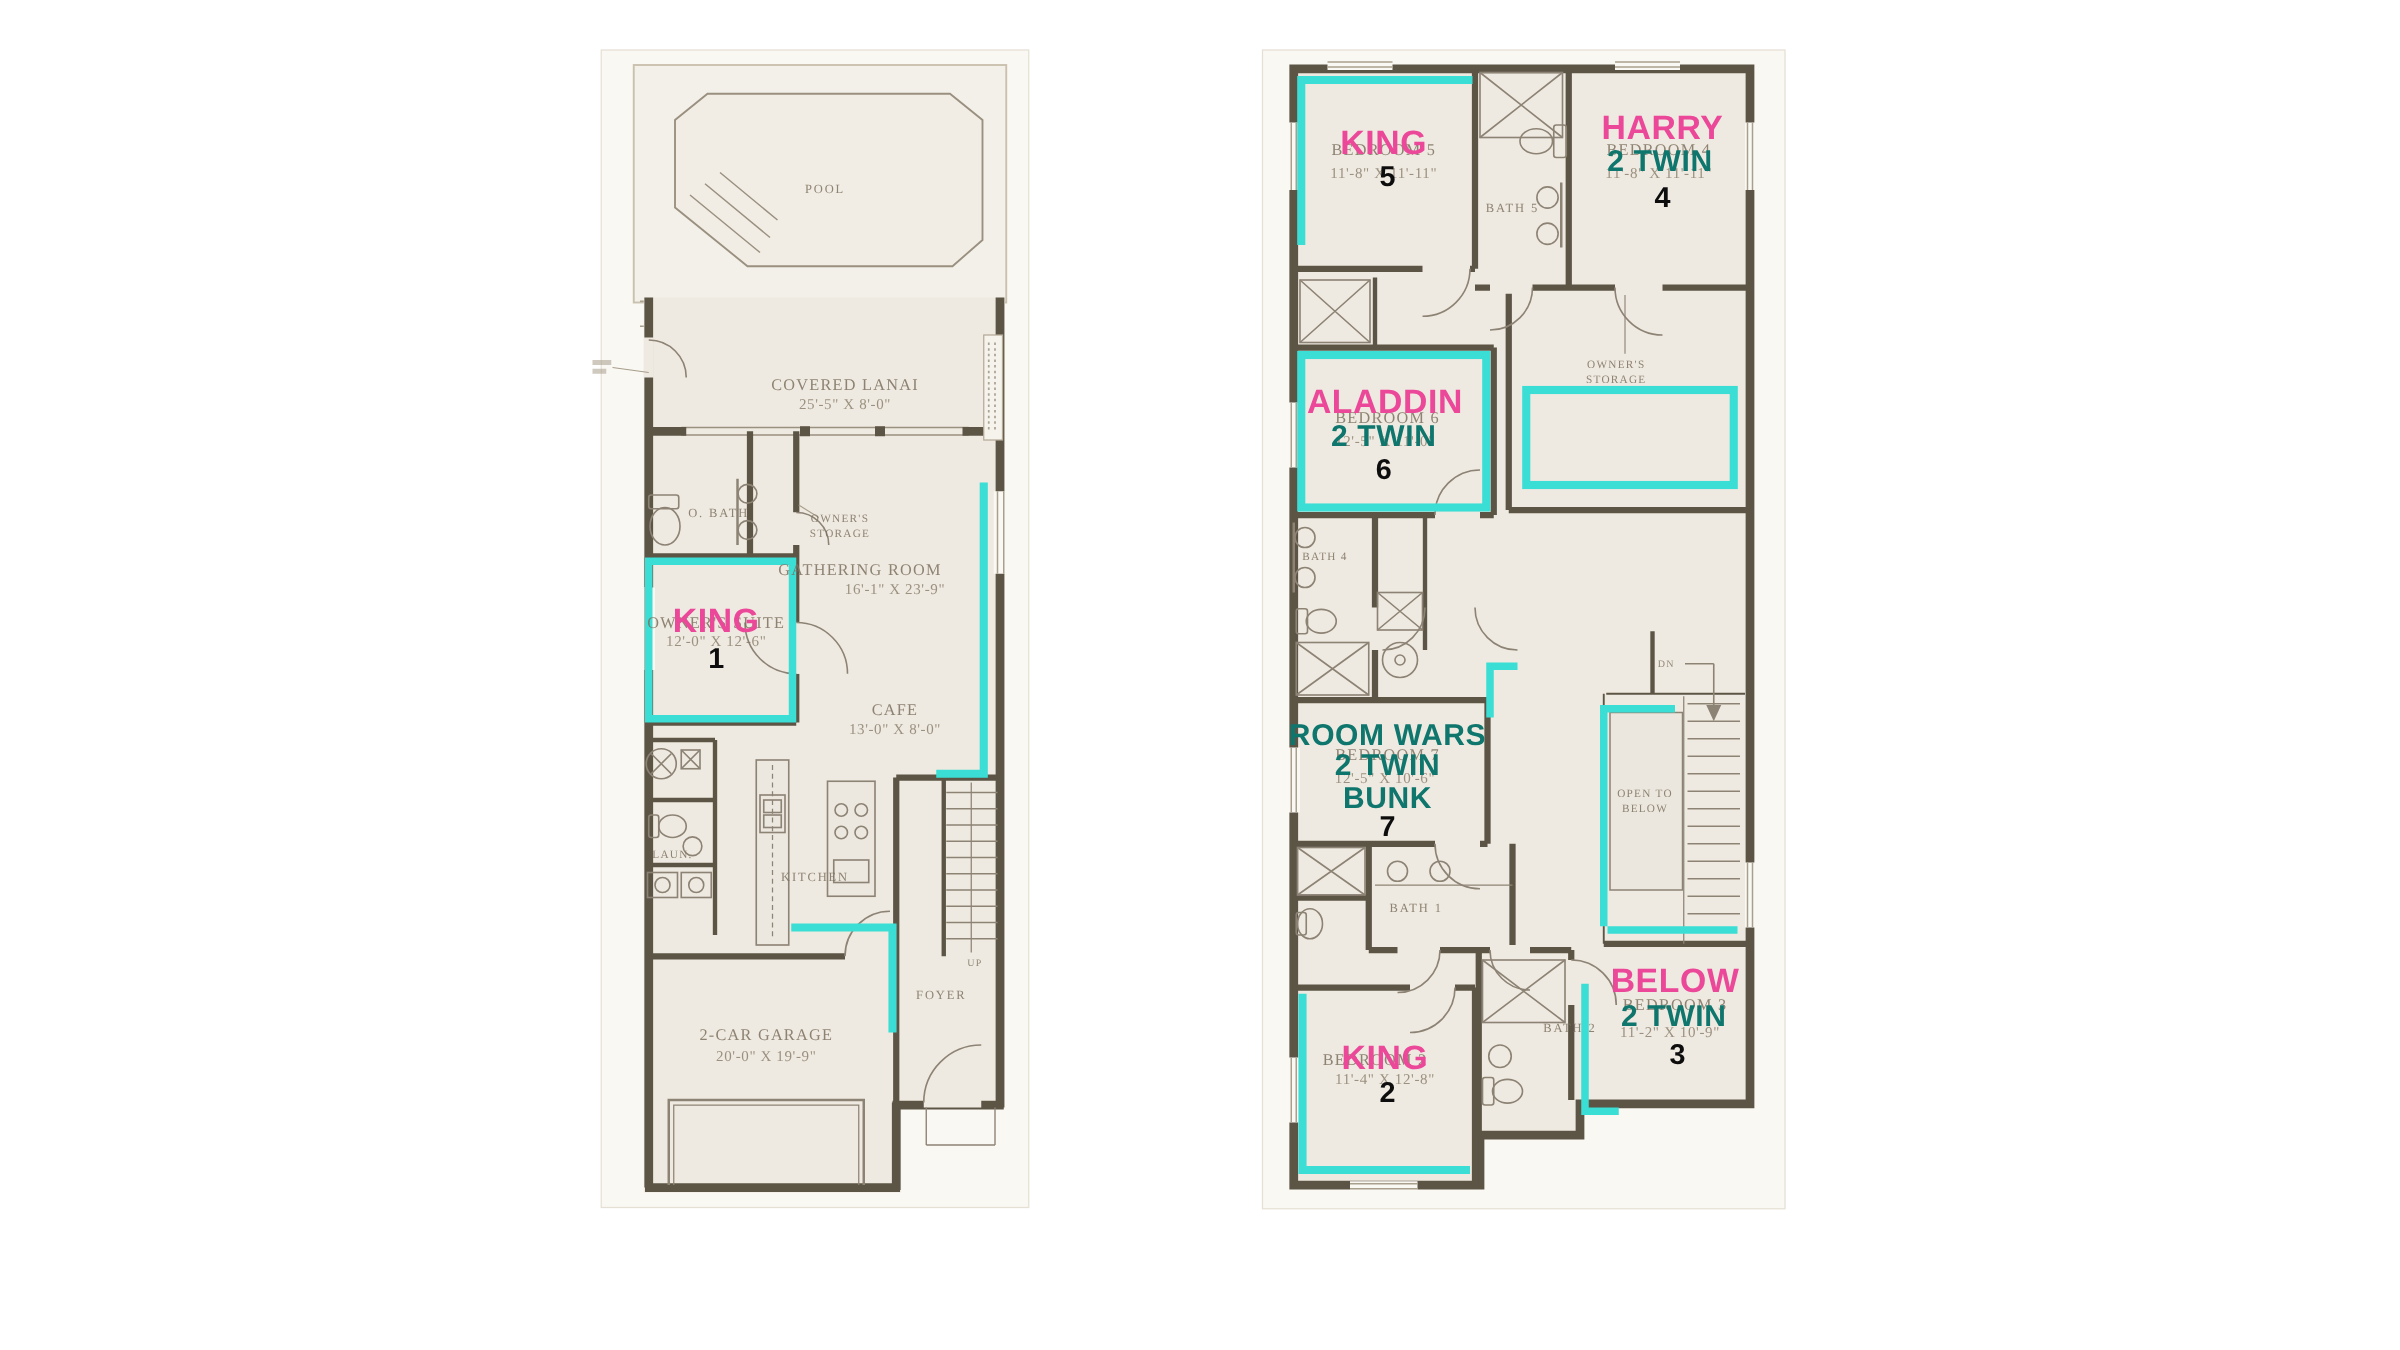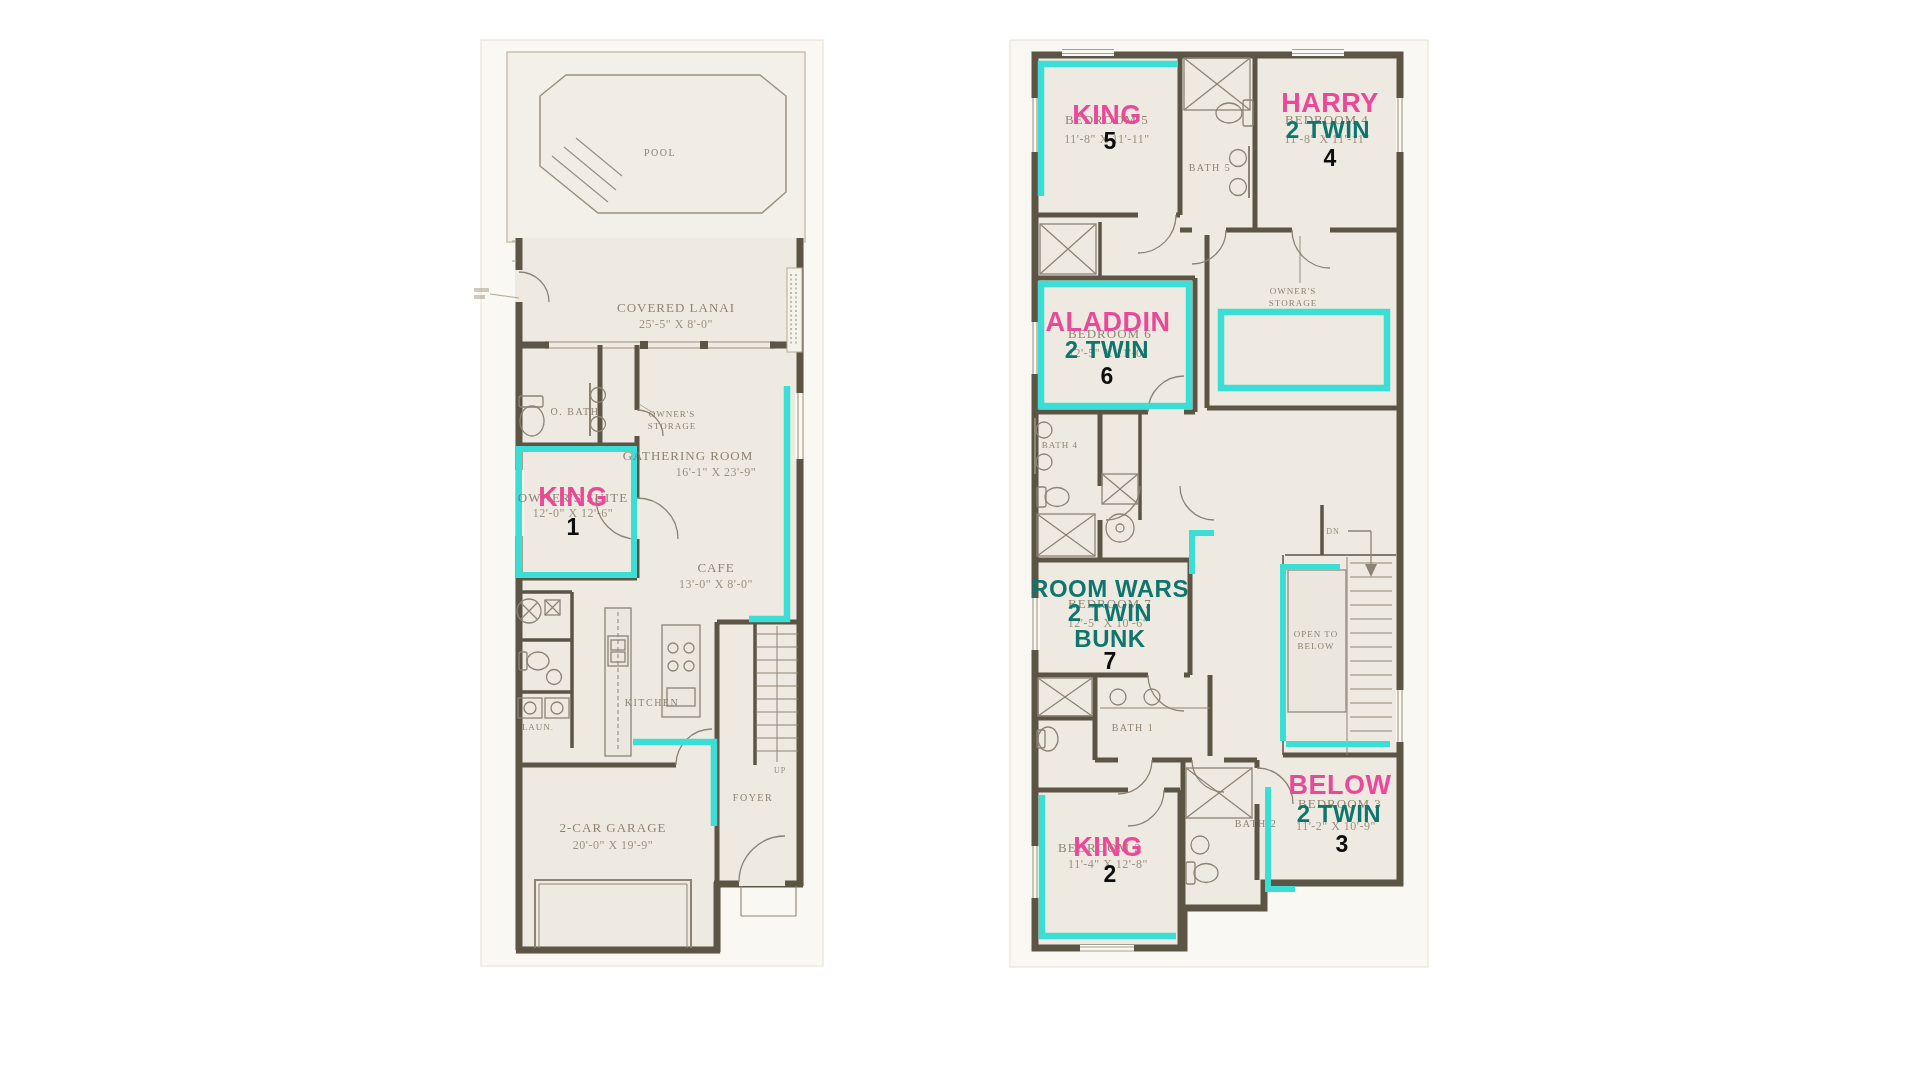--- a/index.html
+++ b/index.html
@@ -298,21 +298,21 @@
 </div>
 <div class="lbl f-name" style="left:688px;top:456px">GATHERING ROOM</div>
 <div class="lbl f-dims" style="left:716px;top:472px">16'-1" X 23'-9"</div>
 <div class="lbl f-name" style="left:573px;top:498px">OWNER'S SUITE</div>
 <div class="lbl f-dims" style="left:573px;top:513px">12'-0" X 12'-6"</div>
 <div class="lbl ov-a" style="left:573px;top:497px">KING</div>
 <div class="lbl ov-n" style="left:573px;top:527px">1</div>
 <div class="lbl f-name" style="left:716px;top:568px">CAFE</div>
 <div class="lbl f-dims" style="left:716px;top:584px">13'-0" X 8'-0"</div>
 <div class="lbl f-sm" style="left:652px;top:702px">KITCHEN</div>
-<div class="lbl f-xs" style="left:538px;top:728px">LAUN.</div>
+<div class="lbl f-xs" style="left:538px;top:684px">LAUN.</div>
 <div class="lbl f-tiny" style="left:780px;top:770px">UP</div>
 <div class="lbl f-name" style="left:613px;top:828px">2-CAR GARAGE</div>
 <div class="lbl f-dims" style="left:613px;top:845px">20'-0" X 19'-9"</div>
 <div class="lbl f-sm" style="left:753px;top:797px">FOYER</div>
 
 <div class="lbl f-name" style="left:1107px;top:120px">BEDROOM 5</div>
 <div class="lbl f-dims" style="left:1107px;top:139px">11'-8" X 11'-11"</div>
 <div class="lbl ov-a" style="left:1107px;top:115px">KING</div>
 <div class="lbl ov-n" style="left:1110px;top:141px">5</div>
 <div class="lbl f-sm" style="left:1210px;top:167px">BATH 5</div>

